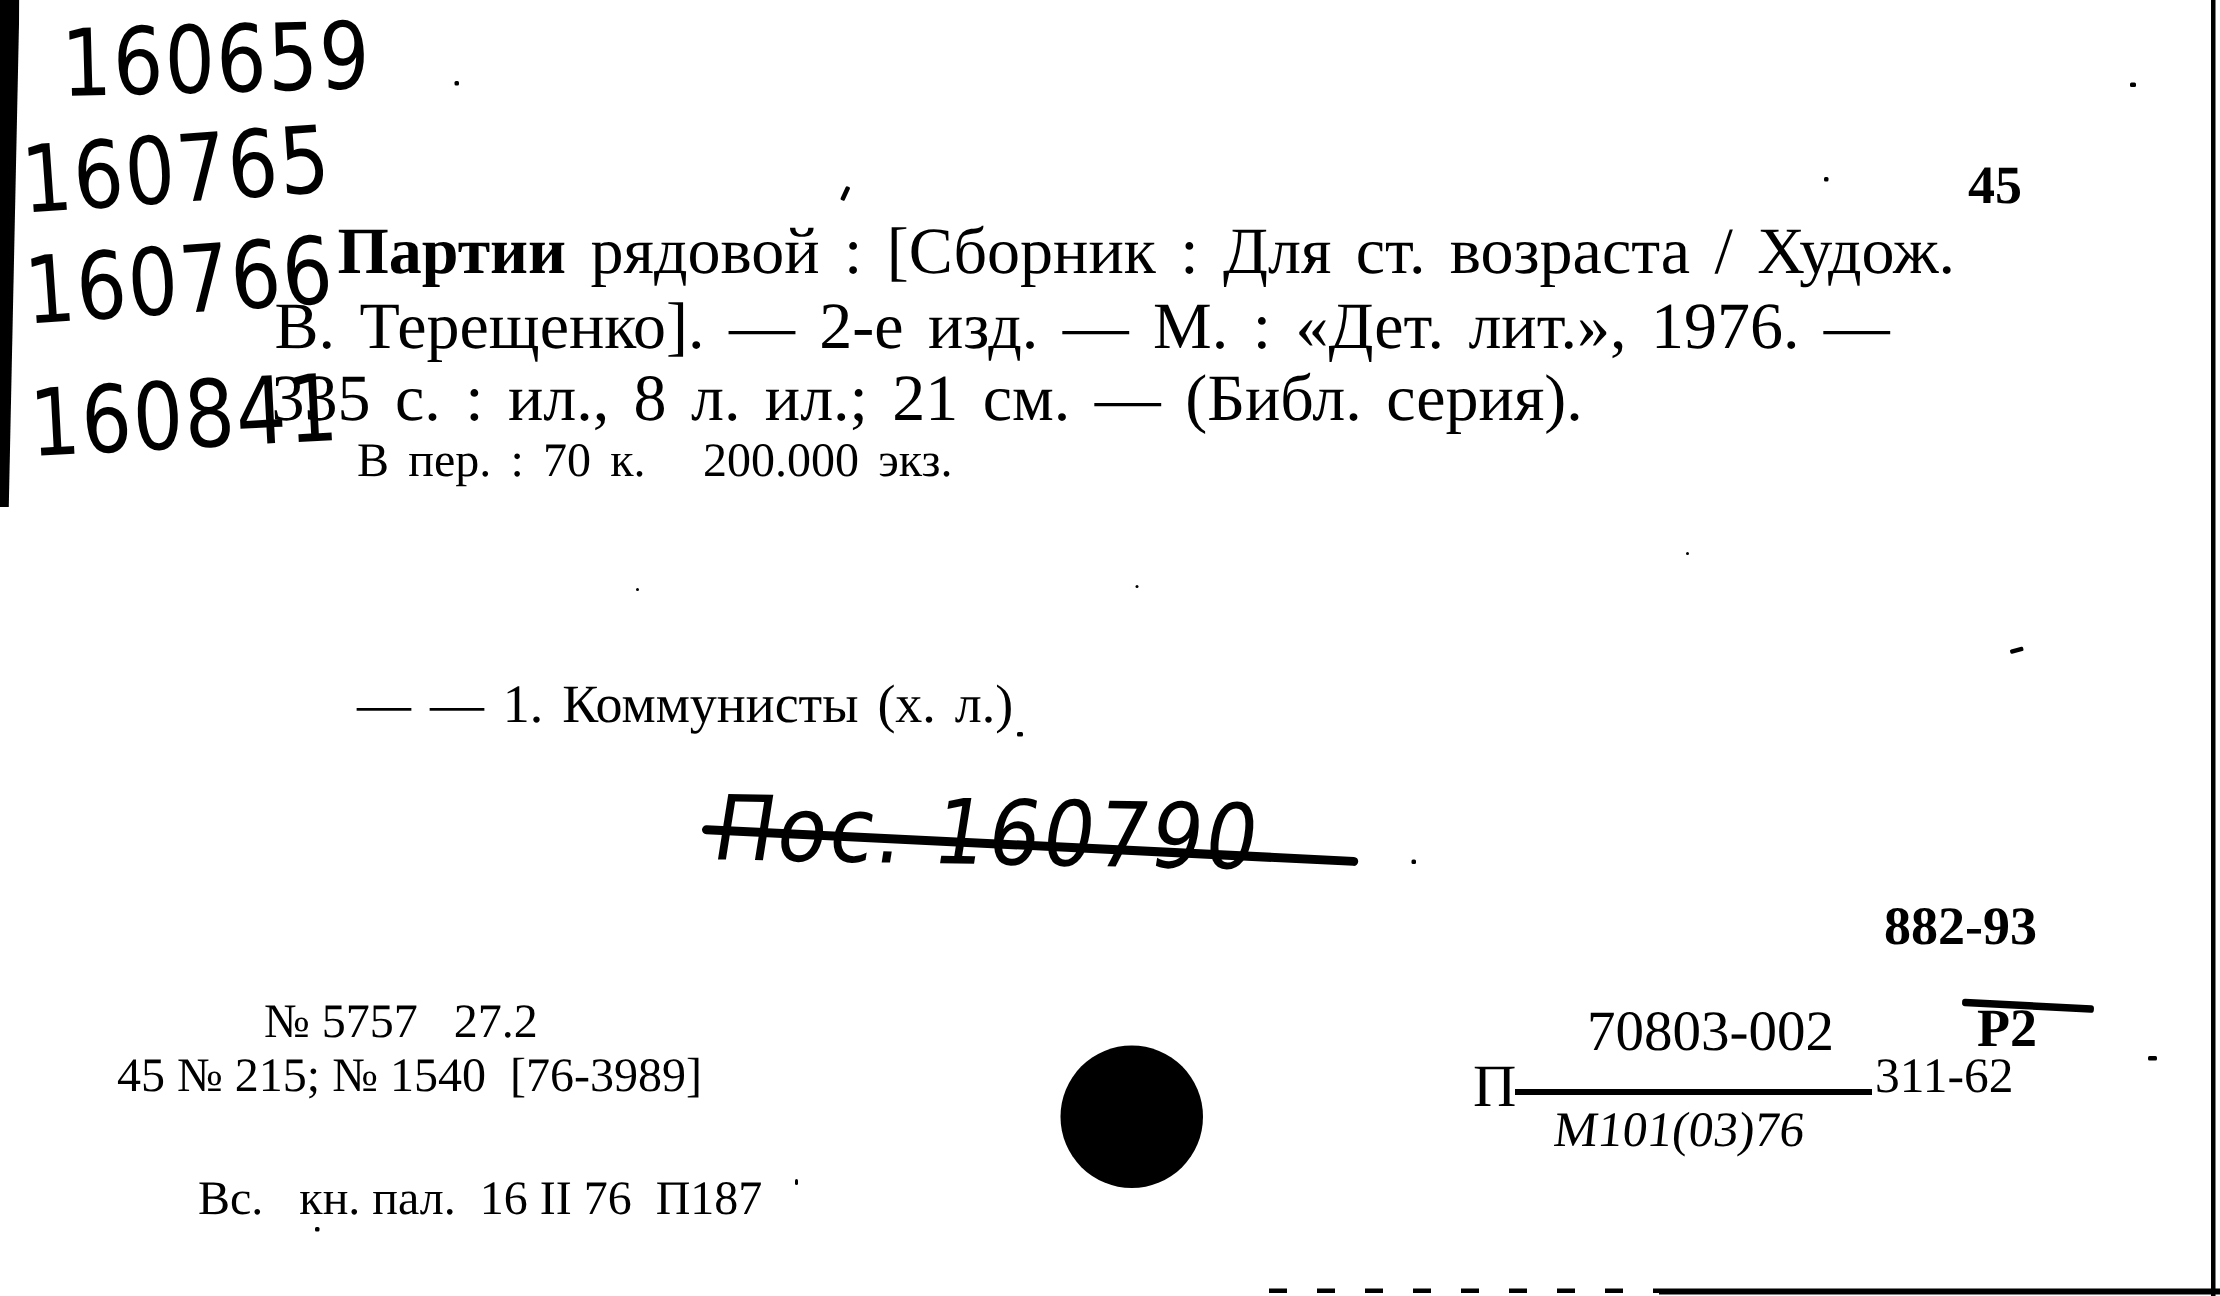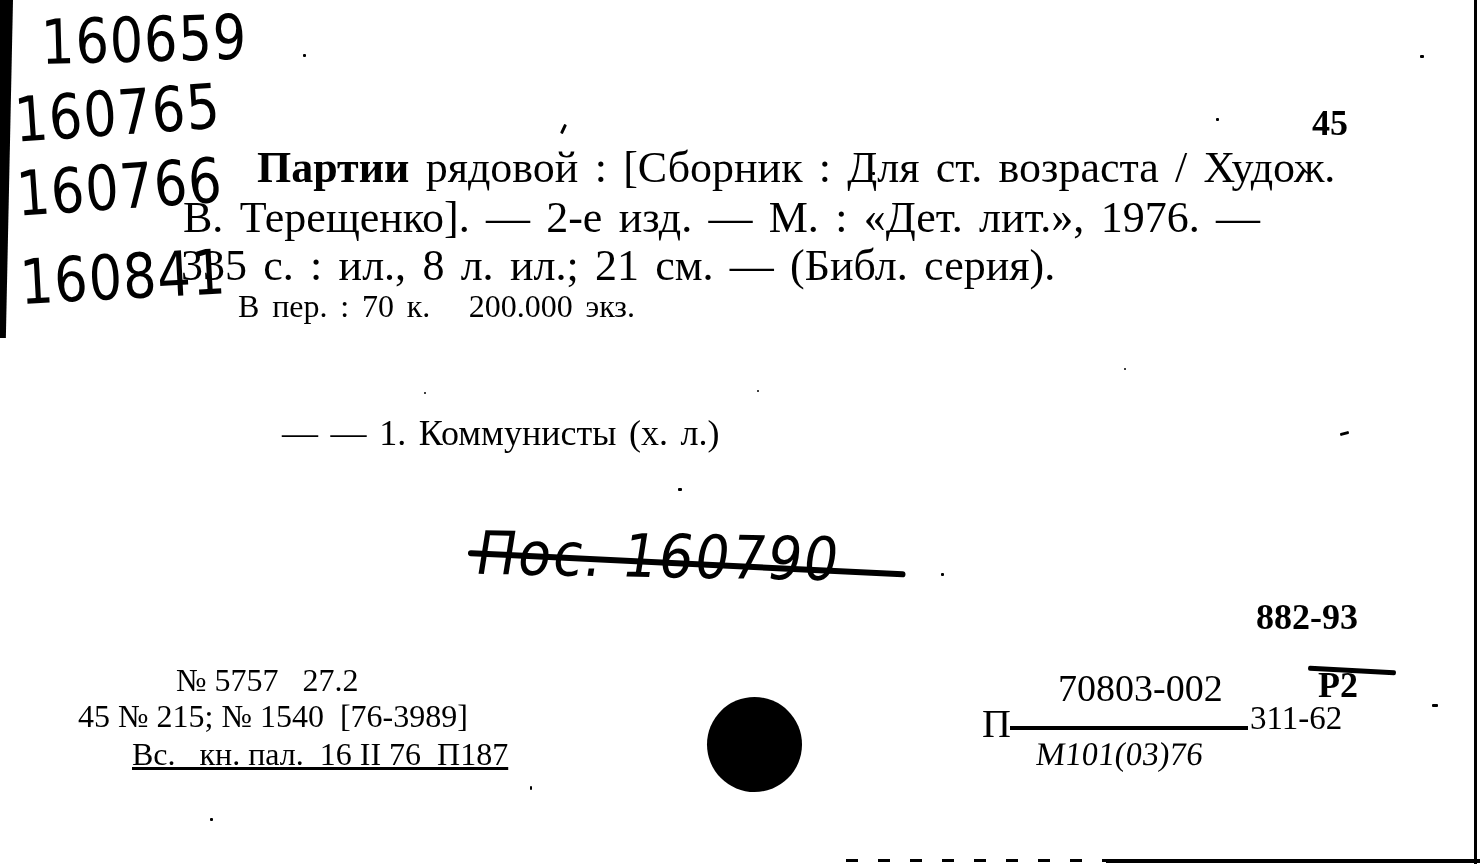--- a/index.html
+++ b/index.html
@@ -44,23 +44,23 @@
     left: 1312px; top: 102px;
     font-size: 36px; font-weight: bold;
   }
 
   
   .entry-line { font-size: 44px; word-spacing: 0.12em; line-height: 1; }
   .el1 { left: 225px; top: 146px; }
   .el2 { left: 183px; top: 196px; }
   .el3 { left: 181px; top: 244px; }
   .imprint { left: 238px; top: 288px; font-size: 32px; word-spacing: 0.15em; }
-  .bold { font-weight: bold; margin-left: 32px; }
+  .bold { font-weight: bold; }
 
-  .tracing { left: 238px; top: 412px; font-size: 36px; word-spacing: 0.1em; margin-left: 44px; }
+  .tracing { left: 238px; top: 448px; font-size: 36px; word-spacing: 0.1em; }
 
   
   .hw-note {
     left: 482px; top: 518px;
     font-family: "DejaVu Sans", sans-serif;
     font-size: 60px;
     transform: rotate(1deg) skewX(-8deg) scaleX(0.9);
     transform-origin: left top;
     letter-spacing: 2px;
   }
@@ -79,21 +79,21 @@
     left: 1308px; top: 668px;
     width: 88px; height: 5px;
     background: #000;
     transform: rotate(3deg);
     border-radius: 2px;
   }
 
   .reg { font-size: 32px; }
   .reg1 { left: 128px; top: 662px; margin-left: 48px; }
   .reg2 { left: 78px;  top: 698px; }
-  .reg3 { left: 132px; top: 736px; text-decoration: underline; }
+  .reg3 { left: 132px; top: 780px; }
 
   
   .bi-prefix { left: 982px;  top: 700px; font-size: 40px; }
   .bi-num    { left: 1058px; top: 666px; font-size: 38px; }
   .bi-den    { left: 1036px; top: 736px; font-size: 33px; transform: skewX(-6deg); }
   .bi-suffix { left: 1250px; top: 700px; font-size: 33px; }
   .frac-line {
     left: 1010px; top: 726px;
     width: 238px; height: 4px;
     background: #000;

